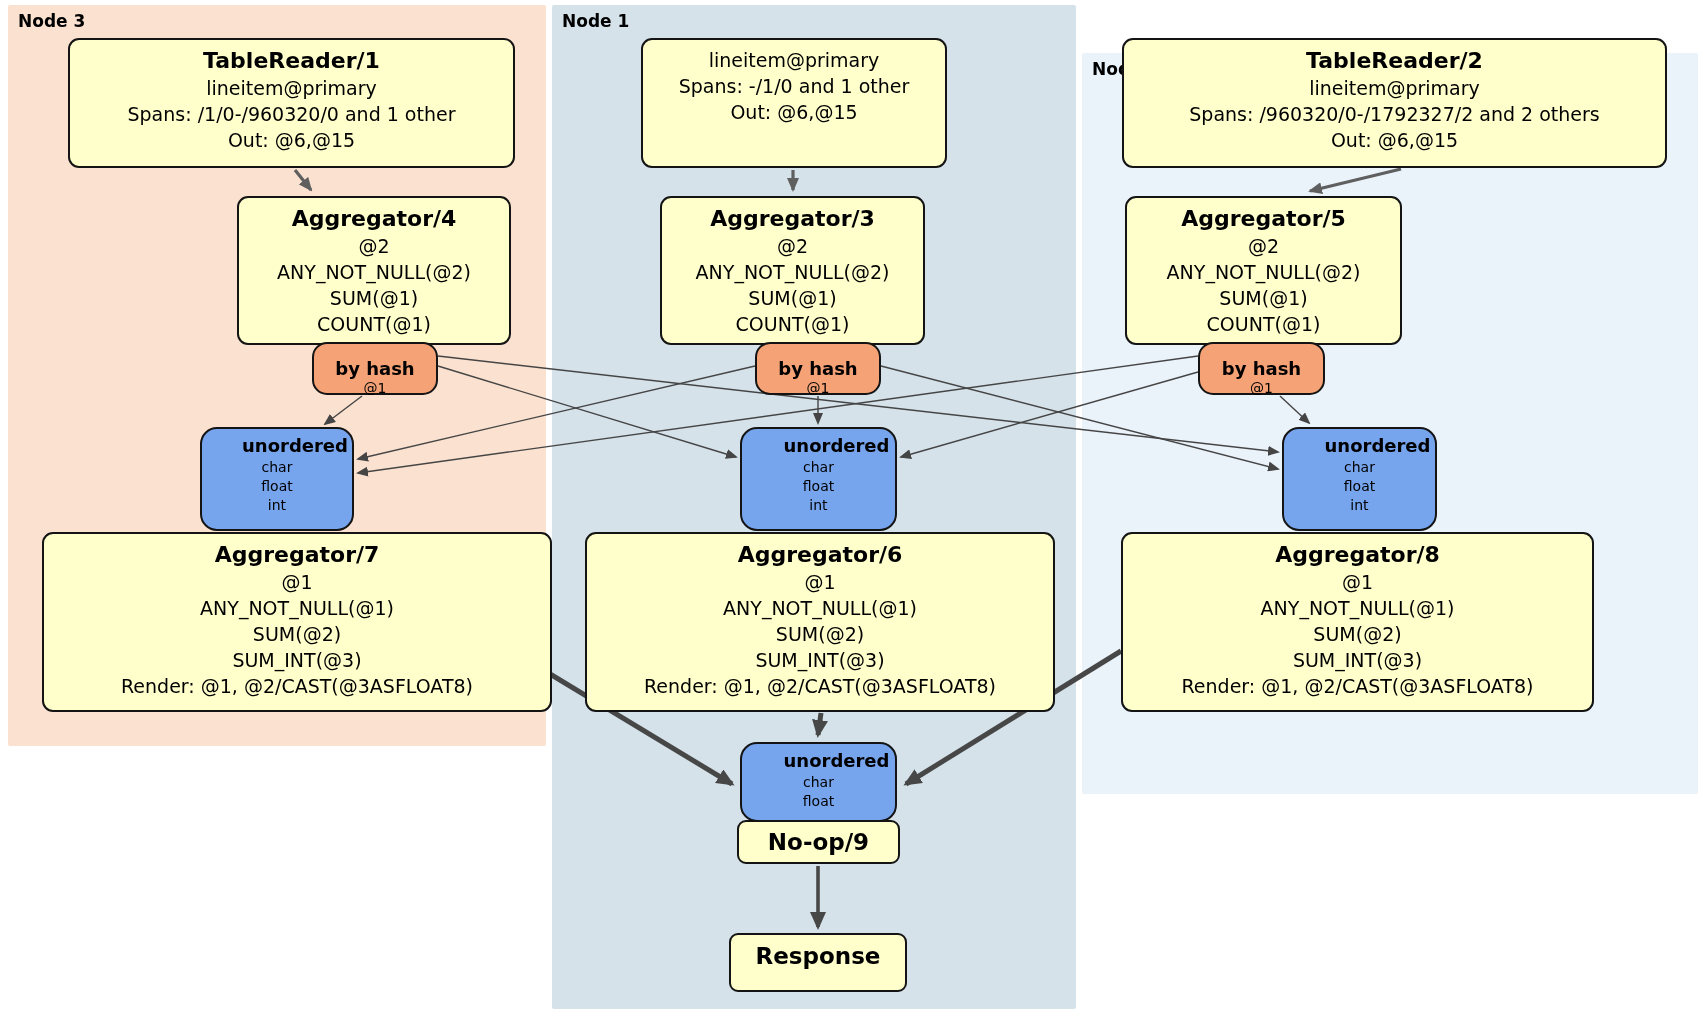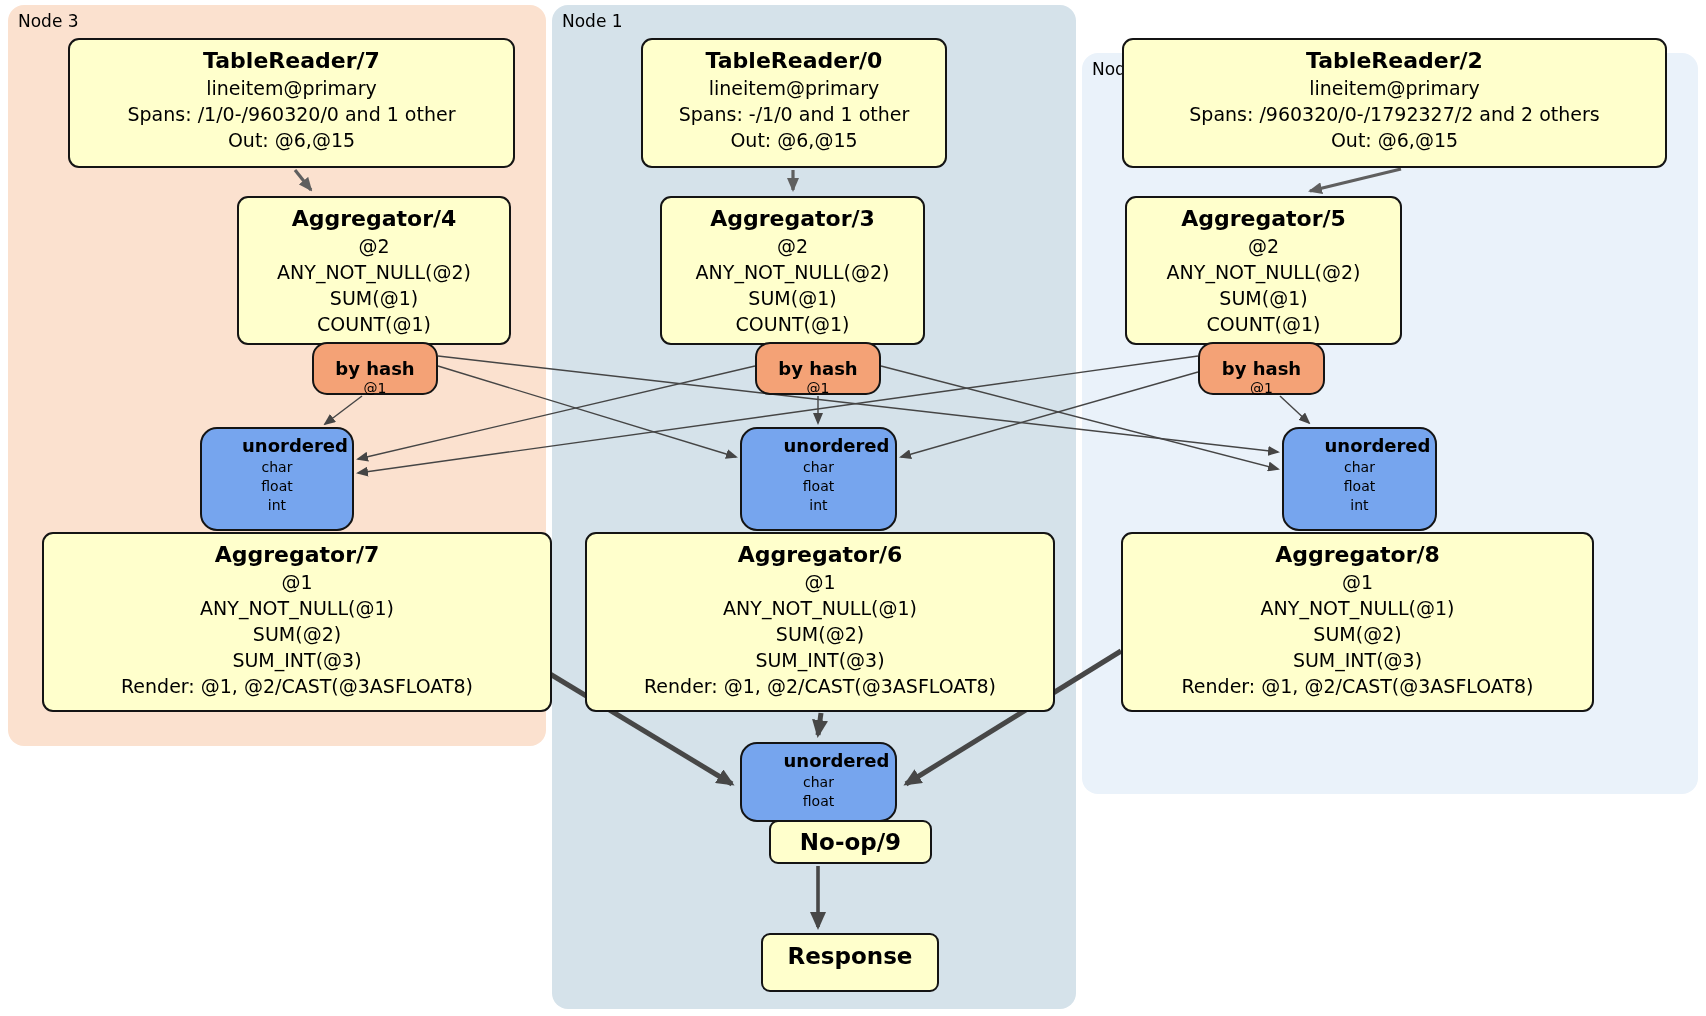--- a/index.html
+++ b/index.html
@@ -1,40 +1,40 @@
 <!DOCTYPE html>
 <html><head>
 <meta charset="utf-8">
 <style>
   html,body{margin:0;padding:0;background:#ffffff;}
   body{font-family:"DejaVu Sans","Liberation Sans",sans-serif;}
   #canvas{position:relative;width:1706px;height:1016px;background:#ffffff;overflow:hidden;}
 
-  .region{position:absolute;border-radius:16px;z-index:0;}
+  .region{position:absolute;border-radius:2px;z-index:0;font-weight:bold;}
   .region-label{position:absolute;left:10px;top:6px;font-size:17px;color:#000;}
 
   #edges{position:absolute;left:0;top:0;z-index:1;}
 
   .pbox{position:absolute;background:#ffffcc;border:2px solid #141414;border-radius:11px;
         text-align:center;z-index:2;box-sizing:border-box;padding-top:7px;}
   .pbox .title{font-weight:bold;font-size:22px;line-height:28px;color:#000;}
   .pbox .ln{font-size:19px;line-height:26px;color:#000;white-space:nowrap;}
 
   .router{position:absolute;background:#f4a276;border:2px solid #141414;border-radius:15px;
           text-align:center;z-index:3;box-sizing:border-box;padding-top:13px;}
   .router .title{font-weight:bold;font-size:18px;line-height:23px;color:#000;}
   .router .ln{font-size:14px;line-height:17px;color:#000;}
 
   .sync{position:absolute;background:#76a5ee;border:2px solid #141414;border-radius:17px;
         text-align:center;z-index:3;box-sizing:border-box;padding-top:5px;}
   .sync .title{font-weight:bold;font-size:18px;line-height:24px;color:#000;padding-left:36px;}
   .sync .ln{font-size:14px;line-height:19px;color:#000;}
 
   .minibox{position:absolute;background:#ffffcc;border:2px solid #141414;border-radius:9px;
-           text-align:center;z-index:2;box-sizing:border-box;margin-left:32px;}
+           text-align:center;z-index:2;box-sizing:border-box;}
   .minibox .title{font-weight:bold;font-size:23px;color:#000;}
 
   .n3{background:#fbe1cf;}
   .n1{background:#d5e2ea;}
   .n2{background:#eaf2fa;margin-top:48px;}
 </style>
 </head>
 <body>
 
 <div id="canvas">
@@ -84,21 +84,21 @@
       <line x1="512" y1="651" x2="732" y2="784" marker-end="url(#ah-thick)"></line>
       <line x1="821" y1="713" x2="818" y2="735" marker-end="url(#ah-thick)"></line>
       <line x1="1121" y1="651" x2="906" y2="784" marker-end="url(#ah-thick)"></line>
     </g>
     <g stroke="#474747" stroke-width="3.6">
       <line x1="818" y1="866" x2="818" y2="927" marker-end="url(#ah-thick)"></line>
     </g>
   </svg>
 
   <div class="pbox" style="left:68px;top:38px;width:447px;height:130px;">
-    <div class="title">TableReader/7</div>
+    <div class="title">TableReader/1</div>
     <div class="ln">lineitem@primary</div>
     <div class="ln">Spans: /1/0-/960320/0 and 1 other</div>
     <div class="ln">Out: @6,@15</div>
   </div>
 
   <div class="pbox" style="left:237px;top:196px;width:274px;height:149px;">
     <div class="title">Aggregator/4</div>
     <div class="ln">@2</div>
     <div class="ln">ANY_NOT_NULL(@2)</div>
     <div class="ln">SUM(@1)</div>
@@ -120,21 +120,20 @@
   <div class="pbox" style="left:42px;top:532px;width:510px;height:180px;">
     <div class="title">Aggregator/7</div>
     <div class="ln">@1</div>
     <div class="ln">ANY_NOT_NULL(@1)</div>
     <div class="ln">SUM(@2)</div>
     <div class="ln">SUM_INT(@3)</div>
     <div class="ln">Render: @1, @2/CAST(@3ASFLOAT8)</div>
   </div>
 
   <div class="pbox" style="left:641px;top:38px;width:306px;height:130px;">
-    <div class="title">TableReader/0</div>
     <div class="ln">lineitem@primary</div>
     <div class="ln">Spans: -/1/0 and 1 other</div>
     <div class="ln">Out: @6,@15</div>
   </div>
 
   <div class="pbox" style="left:660px;top:196px;width:265px;height:149px;">
     <div class="title">Aggregator/3</div>
     <div class="ln">@2</div>
     <div class="ln">ANY_NOT_NULL(@2)</div>
     <div class="ln">SUM(@1)</div>

